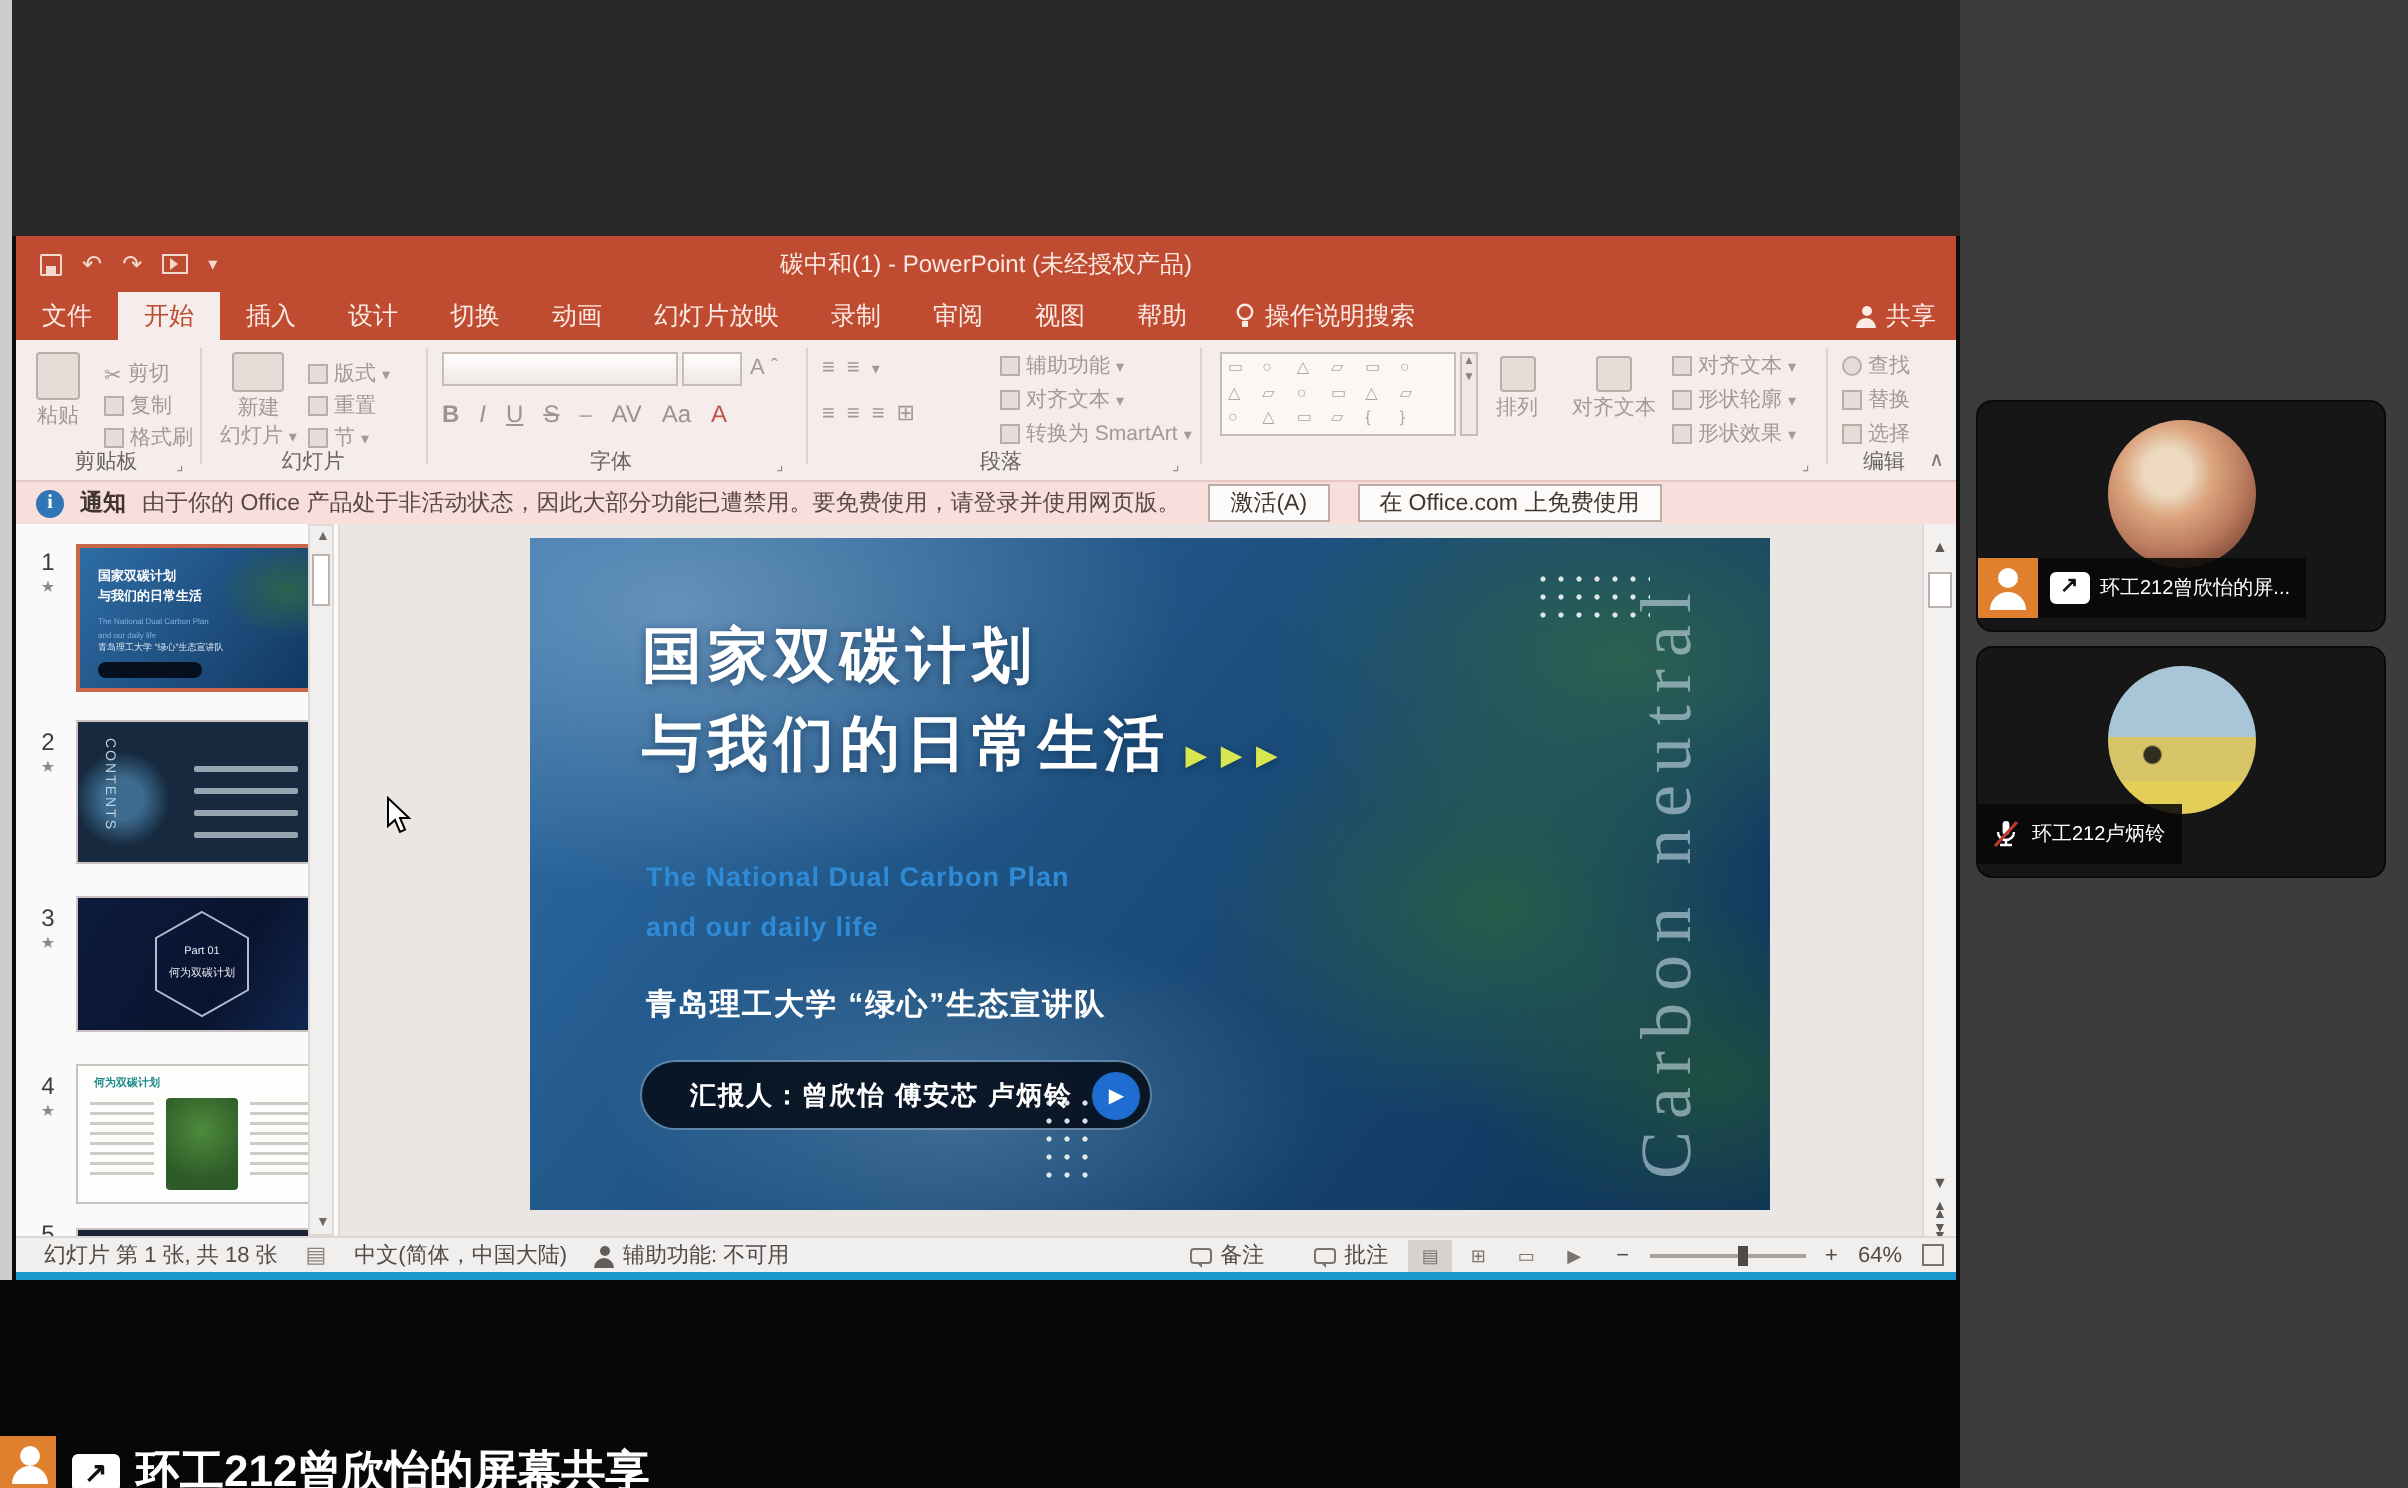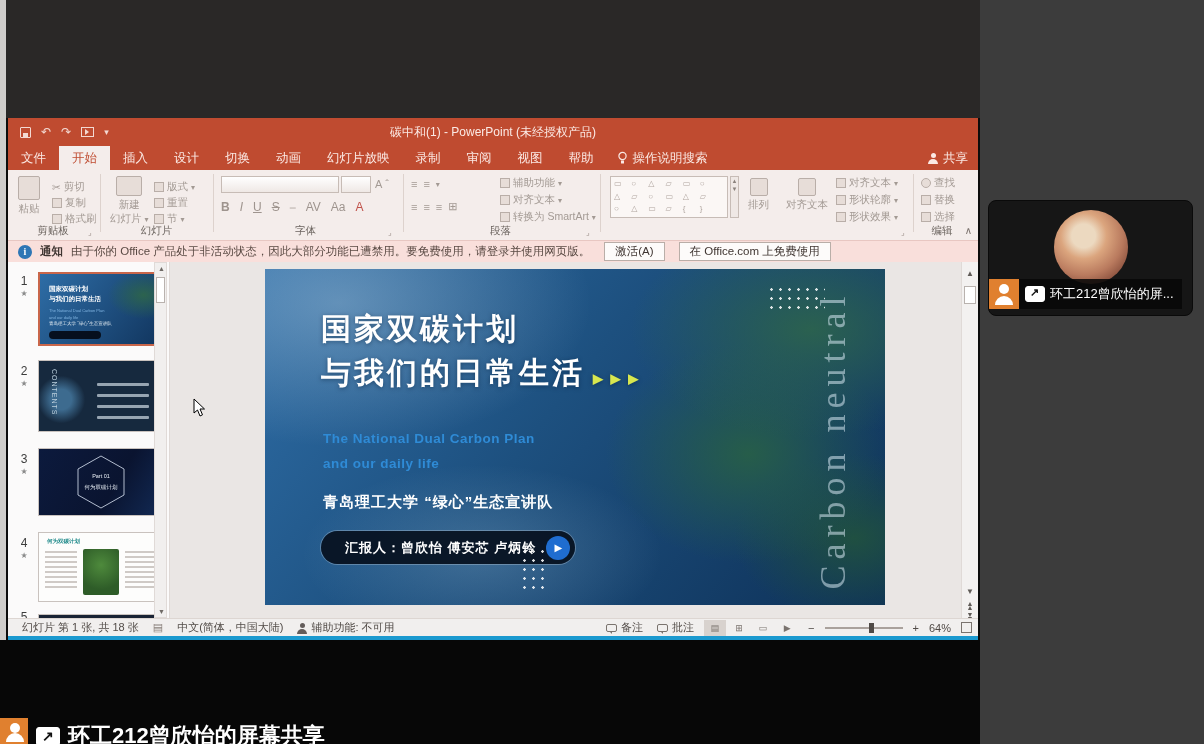--- a/index.html
+++ b/index.html
@@ -138,21 +138,21 @@
 
   
   .sidebar { position:absolute; left:980px; top:0; width:224px; height:744px; background:#3c3c3c; }
   .tile { position:absolute; left:8px; width:205px; height:116px; background:#161616; border-radius:8px; border:1px solid #0a0a0a; overflow:hidden; }
   .avatar { position:absolute; left:50%; transform:translateX(-50%); top:9px; width:74px; height:74px; border-radius:50%; }
   .av1 { background:radial-gradient(circle at 40% 35%, #ecd9c0 0 18%, #dba57e 35%, #b97a5e 60%, #7e4636 85%, #5a3028); }
   .av2 { background:linear-gradient(#a8c6d8 0 48%, #d8c468 48% 78%, #e3cf57 78%),
          radial-gradient(circle at 30% 60%, #3a3a50 4px, transparent 5px); background-blend-mode:multiply; }
   .av3 { background:radial-gradient(circle at 50% 42%, #ead9c2 0 26%, #8a5e42 40%, #3a2e24 68%, #201a14); }
   .tile-label { position:absolute; left:0; bottom:6px; display:flex; align-items:center; }
-  .chip { background:rgba(8,8,8,.88); height:30px; display:flex; align-items:center; padding:0 8px 0 6px; color:#fff; font-size:13px; white-space:nowrap; }
+  .chip { background:rgba(8,8,8,.88); height:30px; display:flex; align-items:center; padding:0 8px 0 6px; color:#fff; font-size:10px; white-space:nowrap; }
   .orange-badge { width:30px; height:30px; background:#e0802f; position:relative; flex:none; }
   .orange-badge::before { content:""; position:absolute; left:10px; top:5px; width:10px; height:10px; border-radius:50%; background:#fff; }
   .orange-badge::after { content:""; position:absolute; left:6px; bottom:4px; width:18px; height:9px; border-radius:9px 9px 0 0; background:#fff; }
   .shareic { width:20px; height:16px; border:1.5px solid #fff; border-radius:3px; position:relative; margin-right:5px; flex:none; background:#fff; }
   .shareic::after { content:"↗"; position:absolute; left:4px; top:-1px; font-size:11px; color:#111; font-weight:bold; }
 
   
   .banner { position:absolute; left:0; top:716px; height:40px; display:flex; align-items:flex-start; }
   .banner .orange-badge { width:28px; height:28px; margin-top:2px; }
   .banner-chip { background:rgba(8,8,8,.92); height:40px; display:flex; align-items:center; padding:0 14px 0 8px; color:#fff; font-size:22px; font-weight:bold; white-space:nowrap; }
@@ -467,21 +467,21 @@
       <span class="sb-item">中文(简体，中国大陆)</span>
       <span class="sb-item">
         <span class="person-glyph" style="filter:brightness(0.4)"></span>
         <span>辅助功能: 不可用</span>
       </span>
       <span class="sb-right">
         <span class="sb-item" style="margin-left:0">
             <span class="bubble"></span>
             <span>备注</span>
           </span>
-        <span class="sb-item" style="margin-left:4px">
+        <span class="sb-item" style="margin-left:15px">
             <span class="bubble"></span>
             <span>批注</span>
           </span>
         <span class="viewbtns">
           <span class="viewbtn sel">▤</span>
           <span class="viewbtn">⊞</span>
           <span class="viewbtn">▭</span>
           <span class="viewbtn">▶</span>
         </span>
         <span class="sb-item" style="margin-left:0">−</span>
@@ -506,20 +506,35 @@
       <div class="avatar av1"></div>
       <div class="tile-label">
         <span class="orange-badge"></span>
         <span class="chip">
             <span class="shareic"></span>
             <span>环工212曾欣怡的屏...</span>
           </span>
       </div>
     </div>
 
+    <div class="tile" style="top:323px;">
+      <div class="avatar av2"></div>
+      <div class="tile-label">
+        <span class="chip">
+          <svg width="16" height="16" viewBox="0 0 16 16" style="margin-right:5px">
+            <rect x="6.3" y="1.5" width="3.4" height="7" rx="1.7" fill="#fff"></rect>
+            <path d="M4 7 a4 4 0 0 0 8 0" fill="none" stroke="#fff" stroke-width="1.2"></path>
+            <line x1="8" y1="11" x2="8" y2="13.5" stroke="#fff" stroke-width="1.2"></line>
+            <line x1="5" y1="13.5" x2="11" y2="13.5" stroke="#fff" stroke-width="1.2"></line>
+            <line x1="2.5" y1="14" x2="13.5" y2="2" stroke="#c0392b" stroke-width="1.6"></line>
+          </svg>
+          <span>环工212卢炳铃</span>
+        </span>
+      </div>
+    </div>
 
   </div>
 
   <div class="banner">
     <span class="orange-badge"></span>
     <span class="banner-chip">
       <span class="shareic"></span>
       <span>环工212曾欣怡的屏幕共享</span>
     </span>
   </div>

